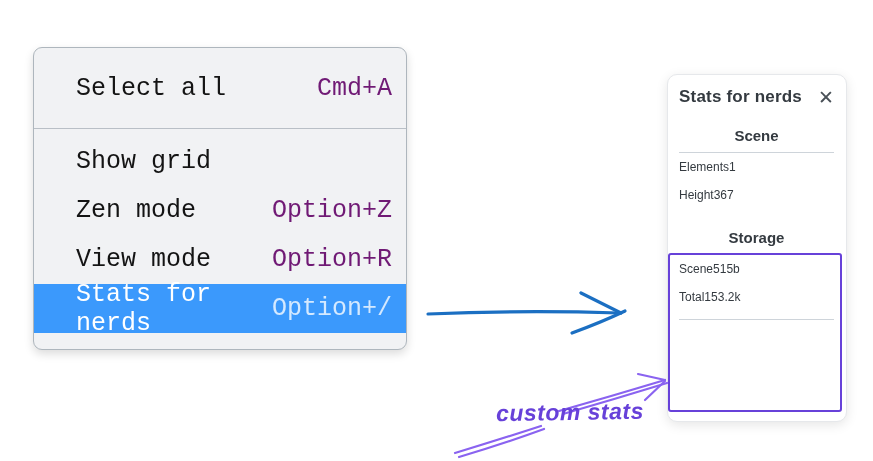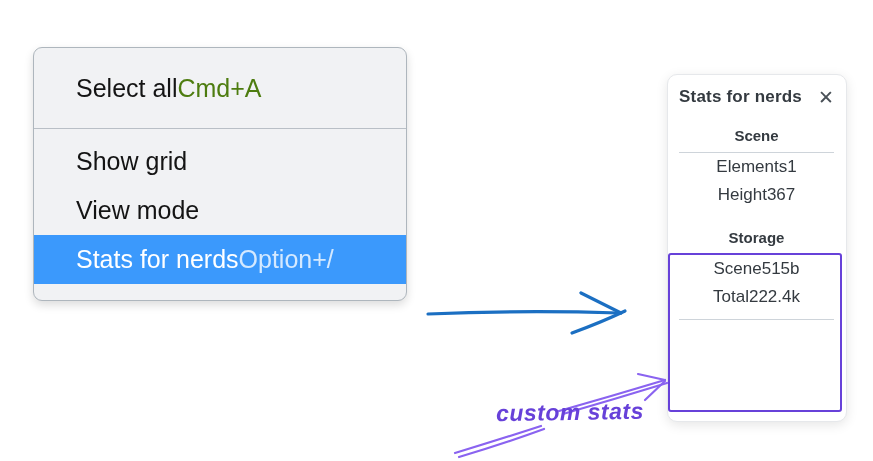--- a/index.html
+++ b/index.html
@@ -20,26 +20,27 @@
     border-radius:9px;
     box-shadow:0 4px 10px rgba(0,0,0,.14);
     overflow:hidden;
     font-size:25px;
     color:#141414;
   }
   .menu .group1 { padding:14px 0; }
   .menu .group2 { padding:8px 0 16px 0; }
   .mi {
     height:52px;
-    display:flex; align-items:center; justify-content:flex-start;
+    display:flex; align-items:center; justify-content:space-between;
     padding:0 14px 0 42px;
     cursor:default;
+    font-family:Liberation Mono, monospace;
   }
   .group2 .mi { height:49px; }
-  .mi .sc { color:#4d7c0f; }
+  .mi .sc { color:#701a75; }
   .mi.sel { background: var(--menu-highlight, #3b99fc); color:#ffffff; }
   .mi.sel .sc { color: rgba(255,255,255,.78); }
   .mdiv { height:0; border-top:1px solid #b9bfc6; }
 
   
   .panel {
     position:absolute; left:667px; top:74px; width:180px; min-height:348px;
     background:#ffffff;
     border:1px solid #e6e8eb;
     border-radius:10px;
@@ -47,22 +48,22 @@
     padding:12px 12px 12px 11px;
     color: var(--panel-text, #343a40);
   }
   .phead { display:flex; align-items:center; justify-content:space-between; }
   .ptitle { font-size:17px; font-weight:700; letter-spacing:.2px; }
   .pclose { font-size:19px; color:#495057; line-height:1; cursor:pointer; font-weight:400; }
   .sh { margin-top:20px; text-align:center; font-weight:700; font-size:15px; }
   .sh.tight { }
   .shr { border-bottom:1px solid #ced4da; margin-top:8px; }
   .srow {
-    display:flex; justify-content:center;
-    line-height:28px; font-size:17px;
+    display:flex; justify-content:flex-start;
+    line-height:28px; font-size:12px;
   }
   .srow:first-of-type { margin-top:2px; }
   .snote { line-height:28px; font-size:14px; margin-top:2px; white-space:nowrap; }
 
   
   .prect {
     position:absolute; left:668px; top:253px; width:174px; height:159px;
     border:2px solid var(--annotation-purple, #6741d9);
     border-radius:3px;
     pointer-events:none;
@@ -92,21 +93,26 @@
         <span class="lbl">Select all</span>
         <span class="sc">Cmd+A</span>
       </div>
     </div>
     <div class="mdiv"></div>
     <div class="group2">
       <div class="mi">
         <span class="lbl">Show grid</span>
       </div>
       <div class="mi">
+        <span class="lbl">Zen mode</span>
+        <span class="sc">Option+Z</span>
+      </div>
+      <div class="mi">
         <span class="lbl">View mode</span>
+        <span class="sc">Option+R</span>
       </div>
       <div class="mi sel">
         <span class="lbl">Stats for nerds</span>
         <span class="sc">Option+/</span>
       </div>
     </div>
   </div>
 
   <div class="panel">
     <div class="phead">
@@ -129,21 +135,21 @@
 
     <div>
       <div class="sh tight">Storage</div>
       <div class="shr"></div>
       <div class="srow">
         <span>Scene</span>
         <span class="val">515b</span>
       </div>
       <div class="srow">
         <span>Total</span>
-        <span class="val">222.4k</span>
+        <span class="val">153.2k</span>
       </div>
     </div>
 
     <div>
       <div class="shr"></div>
     </div>
   </div>
 
   <div class="prect"></div>
 

